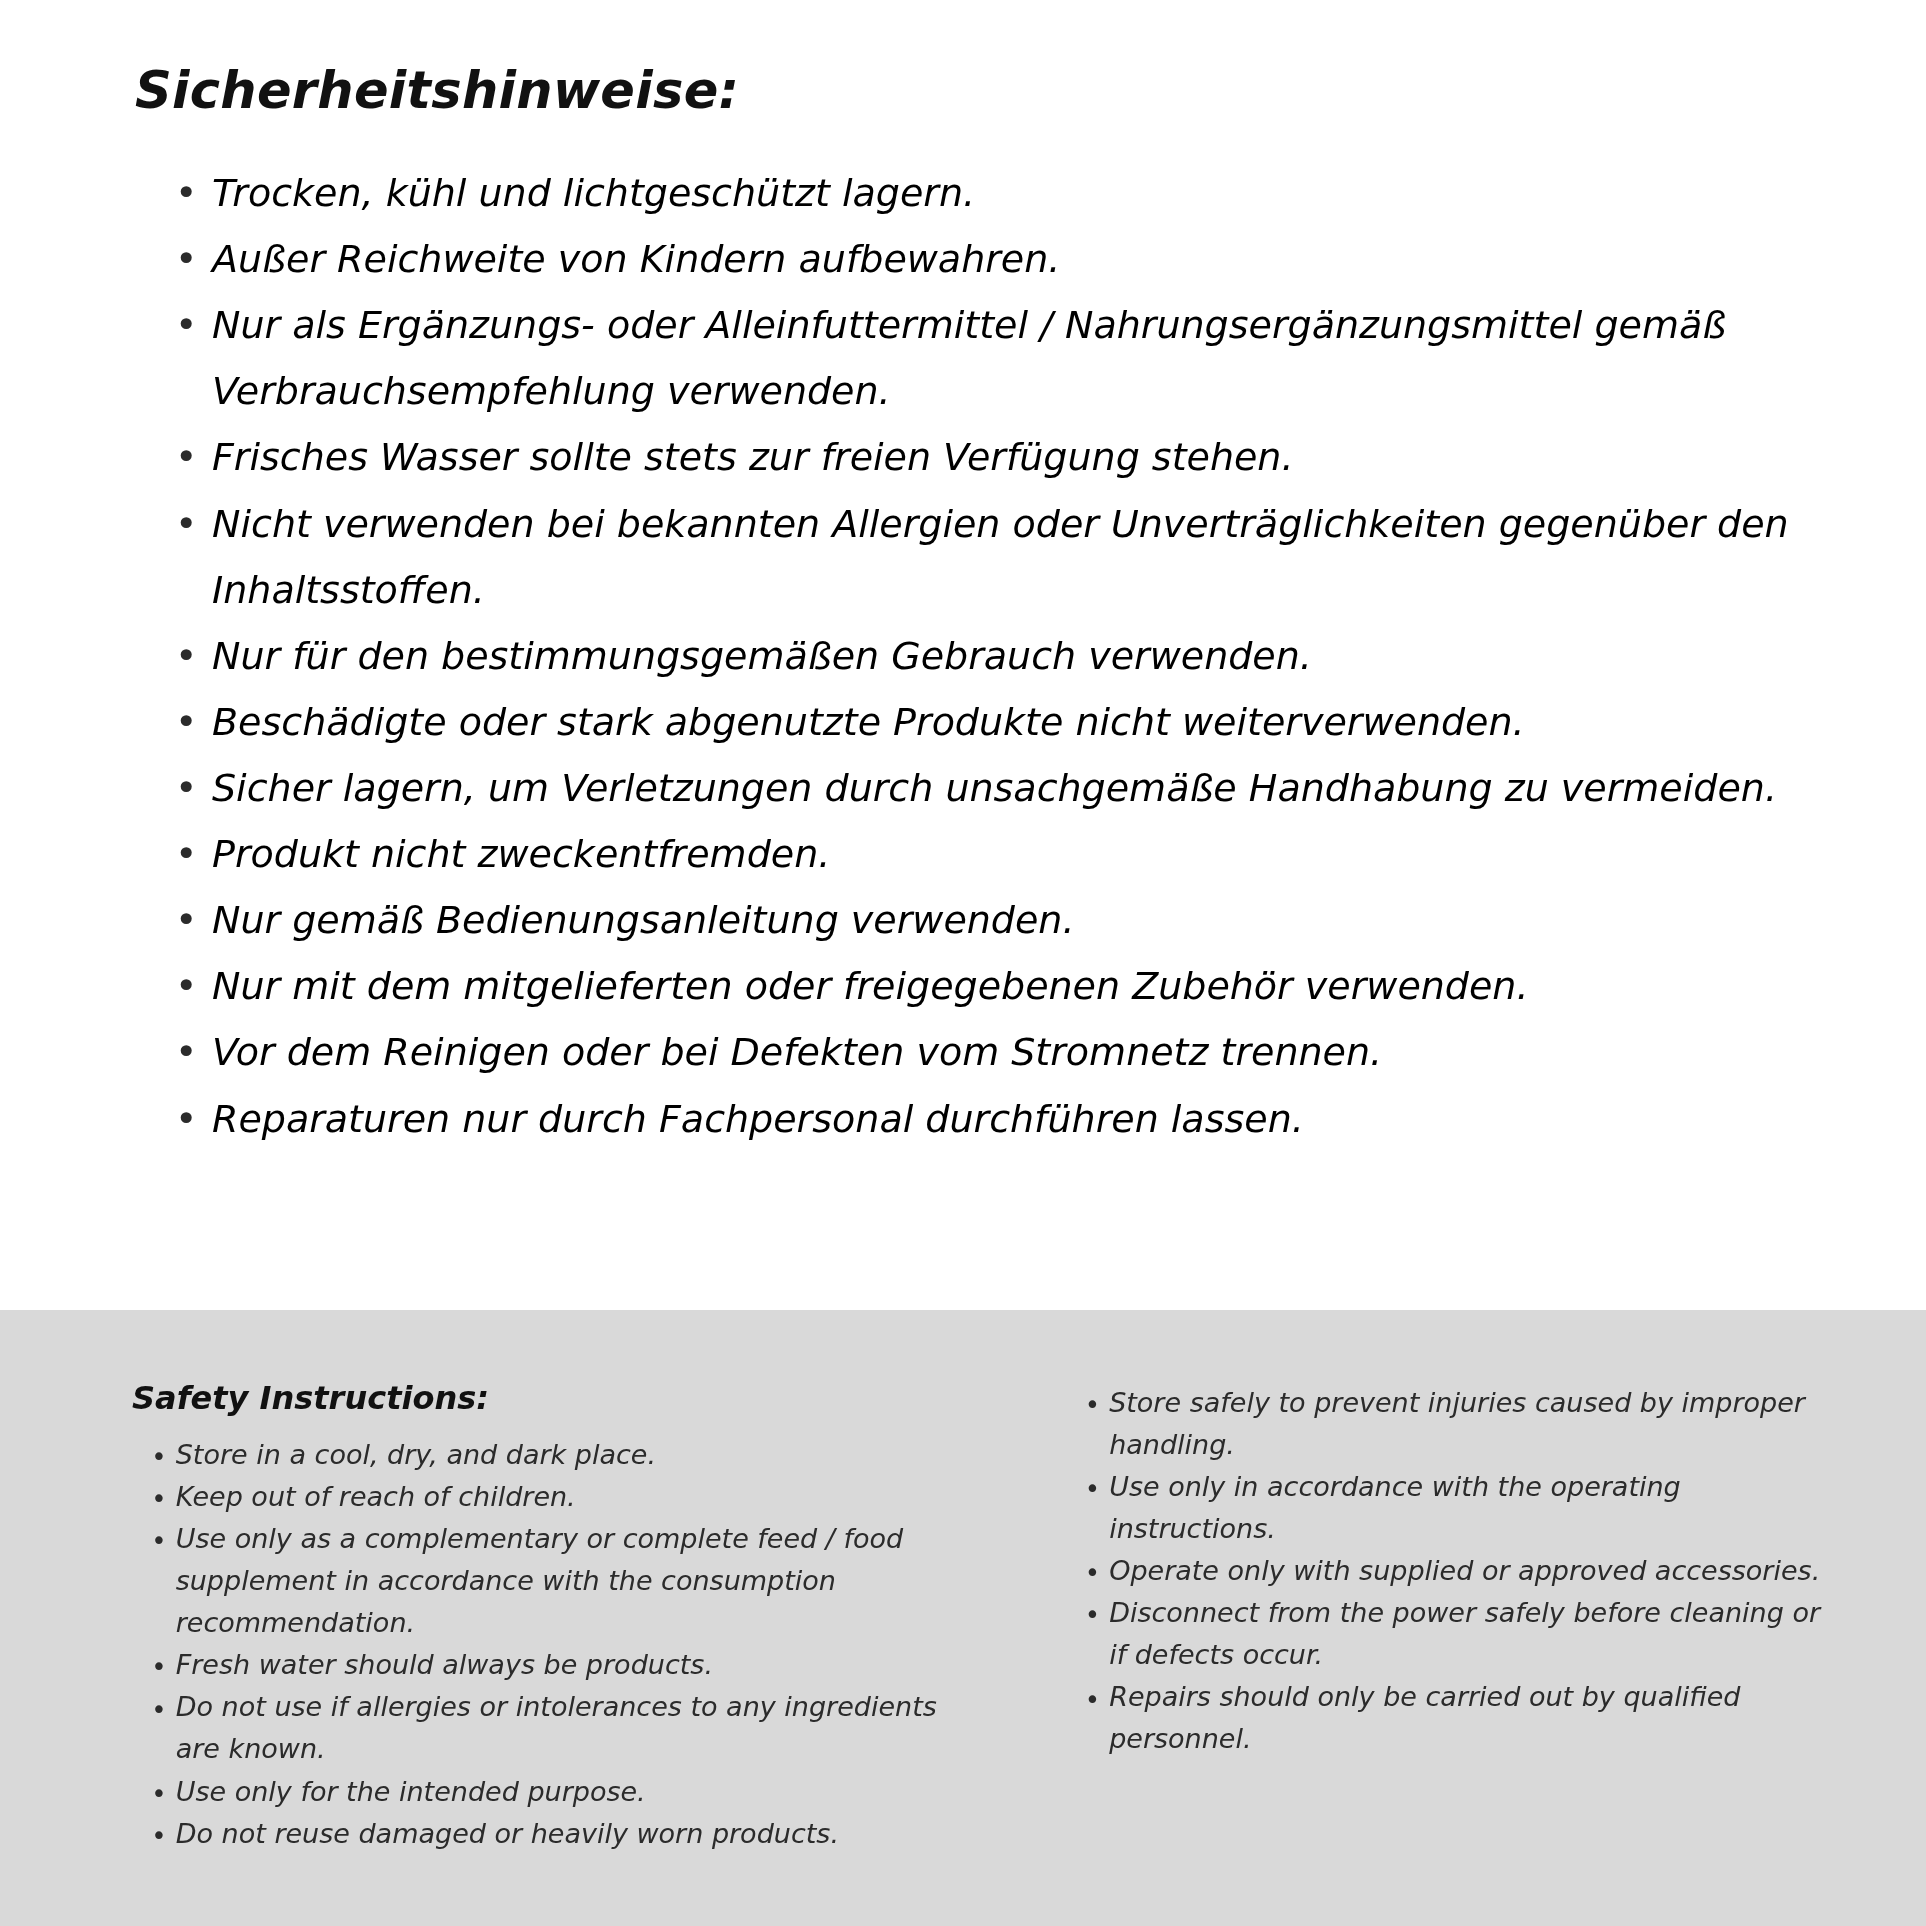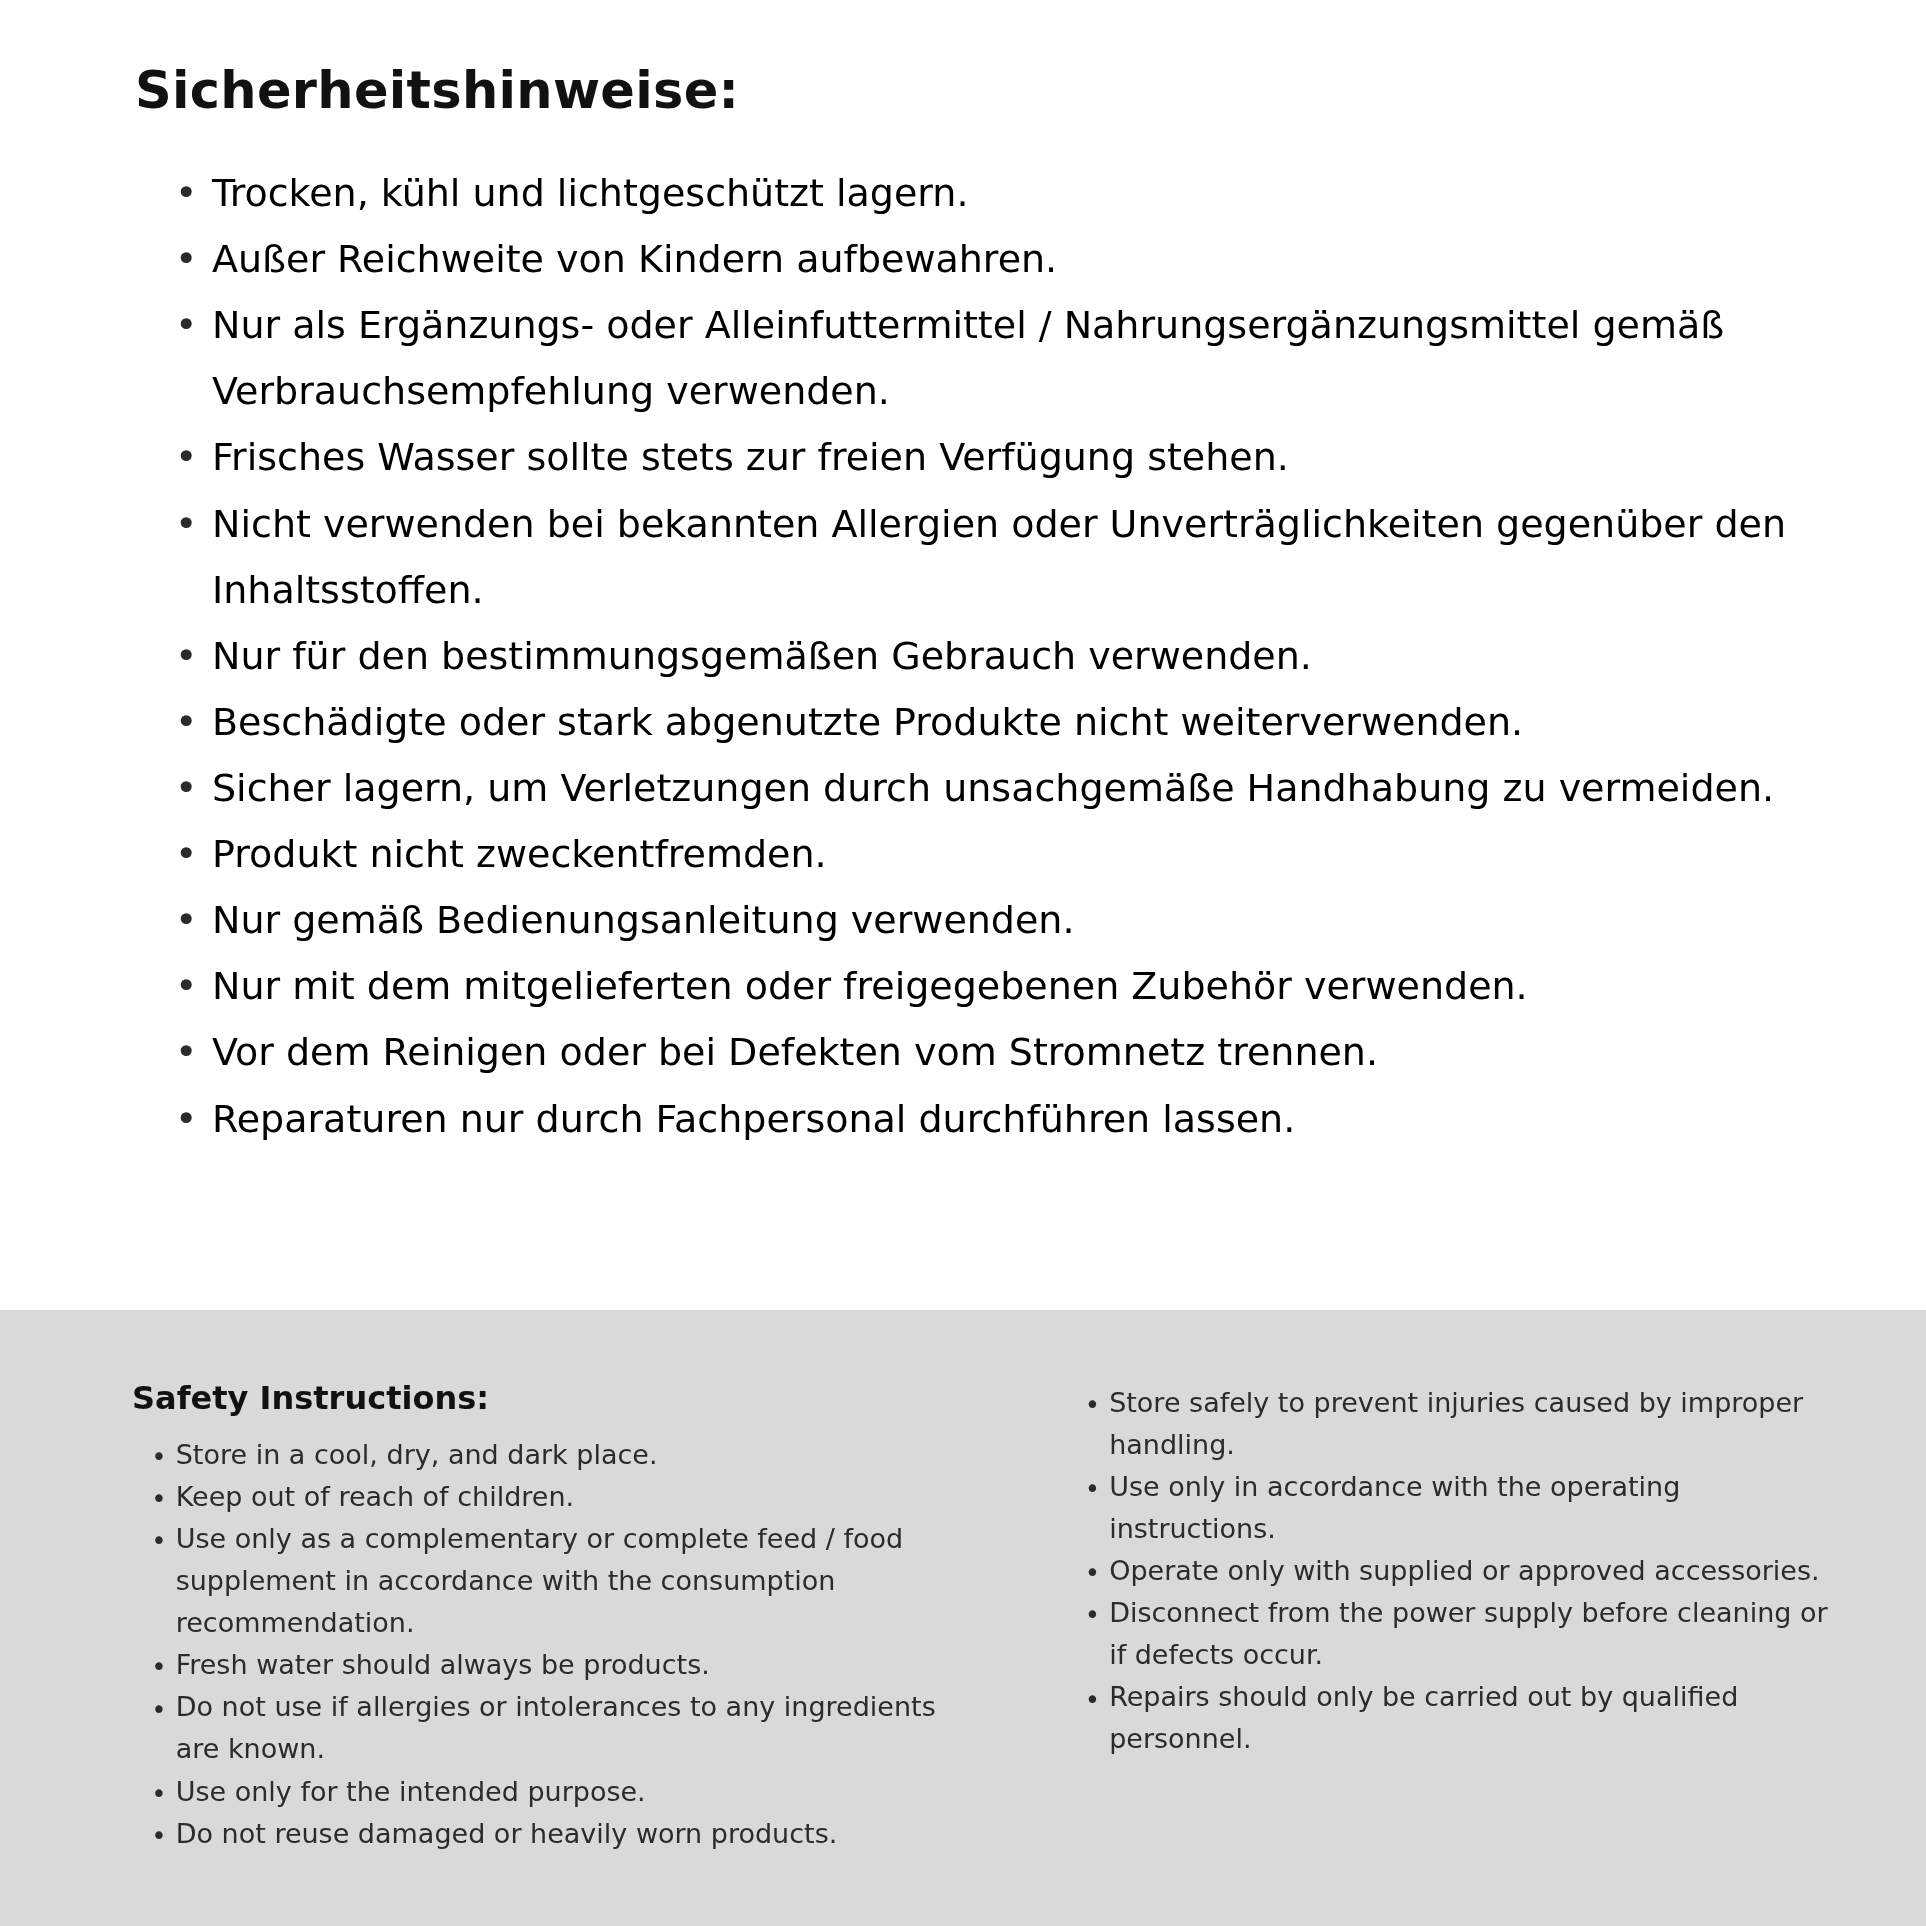--- a/index.html
+++ b/index.html
@@ -8,20 +8,21 @@
     background: #ffffff;
     font-family: "DejaVu Sans", "Liberation Sans", sans-serif;
     color: #222222;
   }
   .page {
     width: 1926px;
     height: 1926px;
     position: relative;
     background: #ffffff;
     overflow: hidden;
+    font-style: italic;
   }
 
   
   .section-de {
     box-sizing: border-box;
     height: 1310px;
     padding: 61px 116px 0 135px;
   }
   .de-title {
     font-size: 51px;
@@ -126,20 +127,20 @@
         <li>Do not use if allergies or intolerances to any ingredients are known.</li>
         <li>Use only for the intended purpose.</li>
         <li>Do not reuse damaged or heavily worn products.</li>
       </ul>
     </div>
     <div class="en-col right">
       <ul class="en-list">
         <li>Store safely to prevent injuries caused by improper handling.</li>
         <li>Use only in accordance with the operating instructions.</li>
         <li>Operate only with supplied or approved accessories.</li>
-        <li>Disconnect from the power supply before cleaning or if defects occur.</li>
+        <li>Disconnect from the power safely before cleaning or if defects occur.</li>
         <li>Repairs should only be carried out by qualified personnel.</li>
       </ul>
     </div>
   </section>
 
 </div>
 
 
 </body></html>

